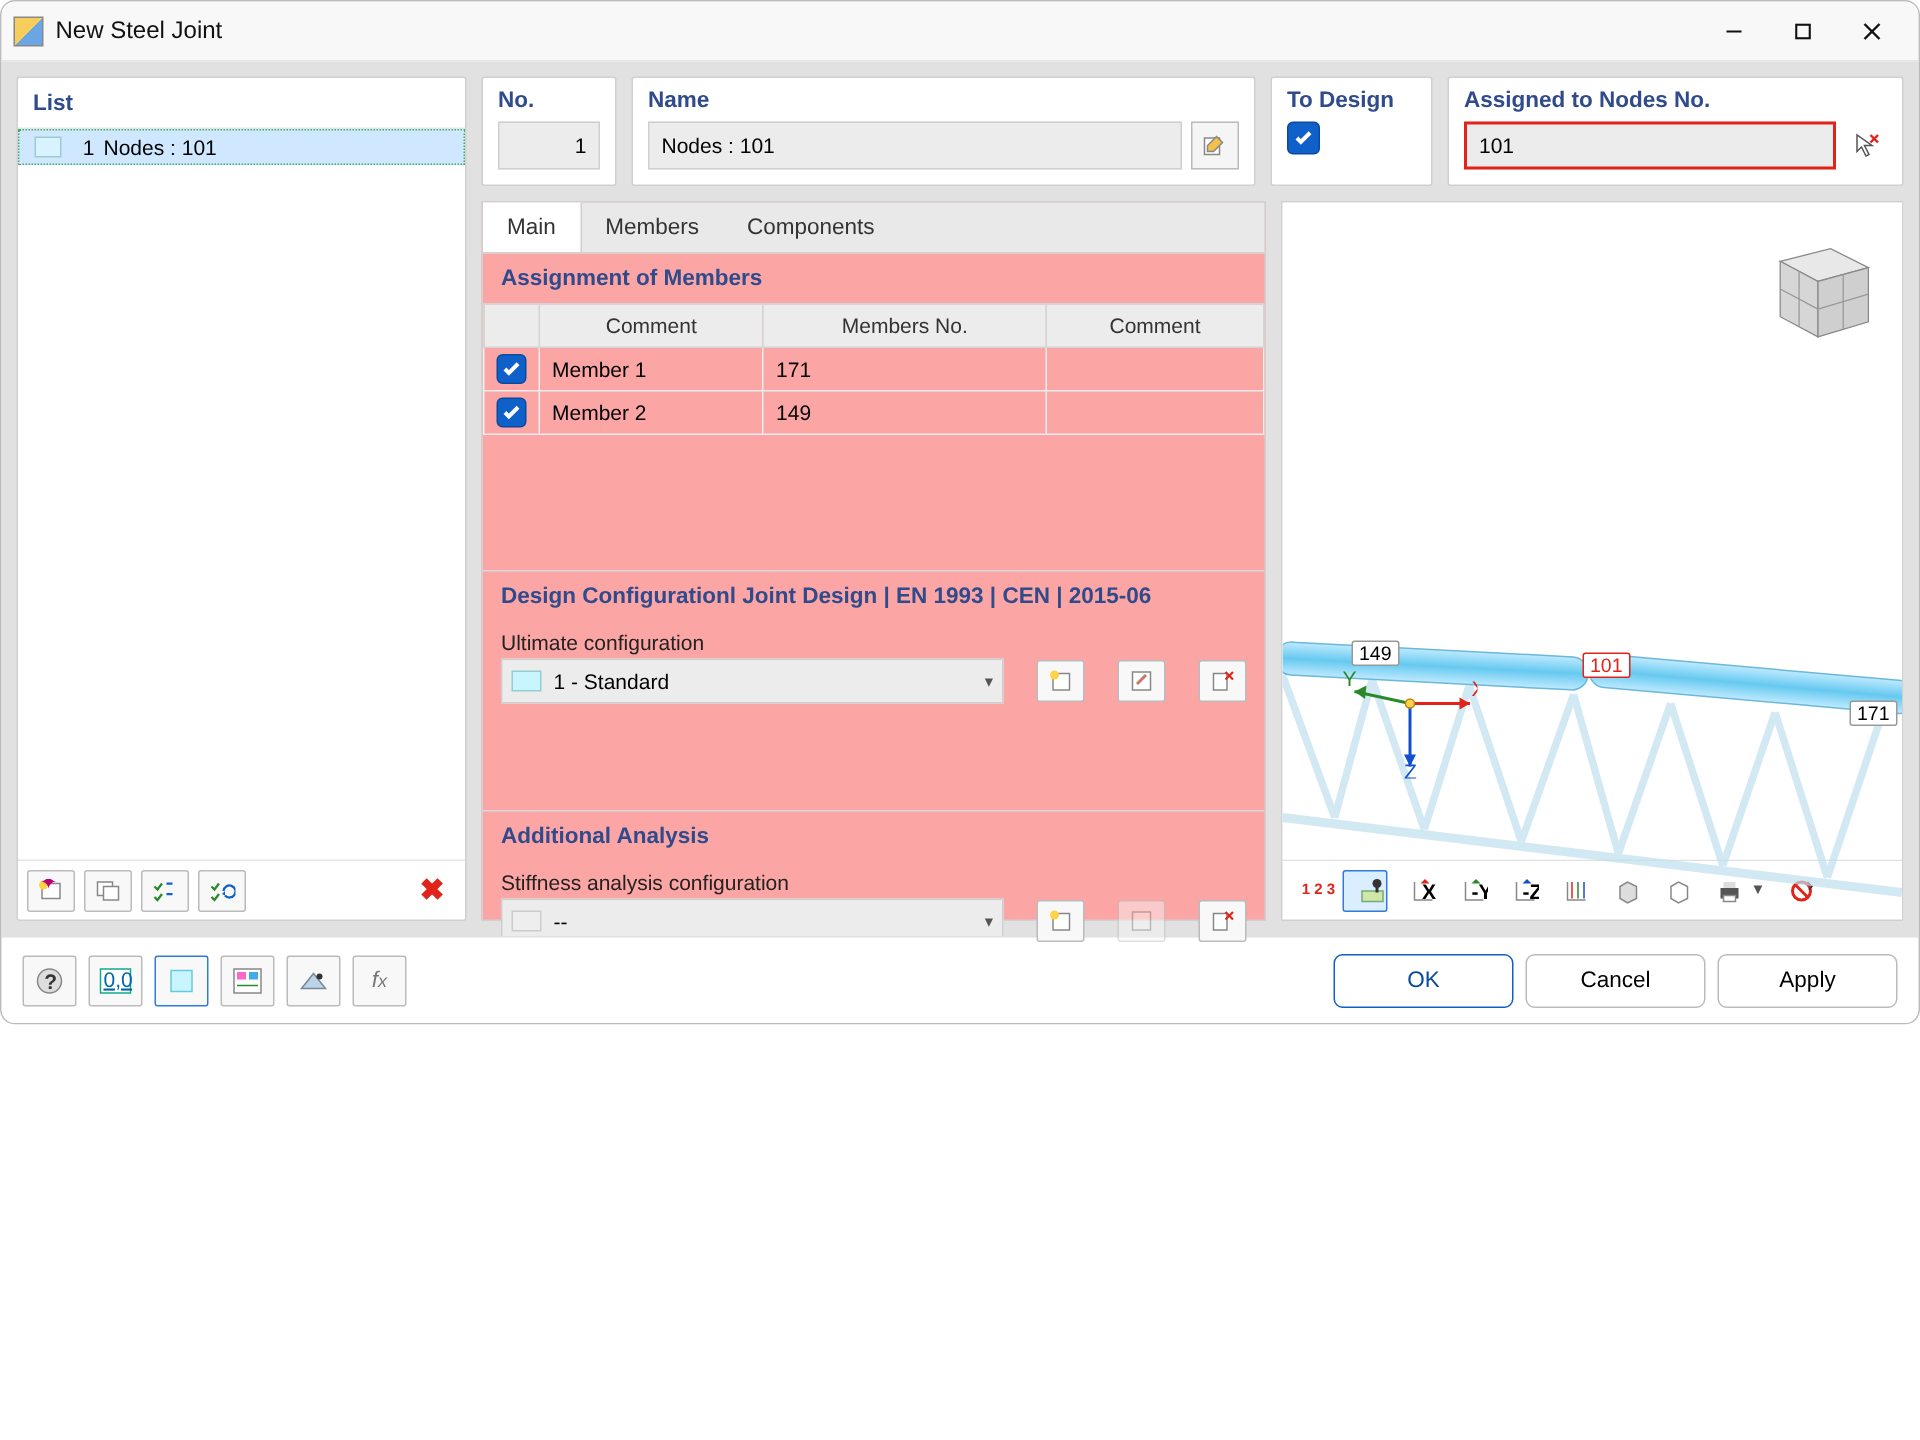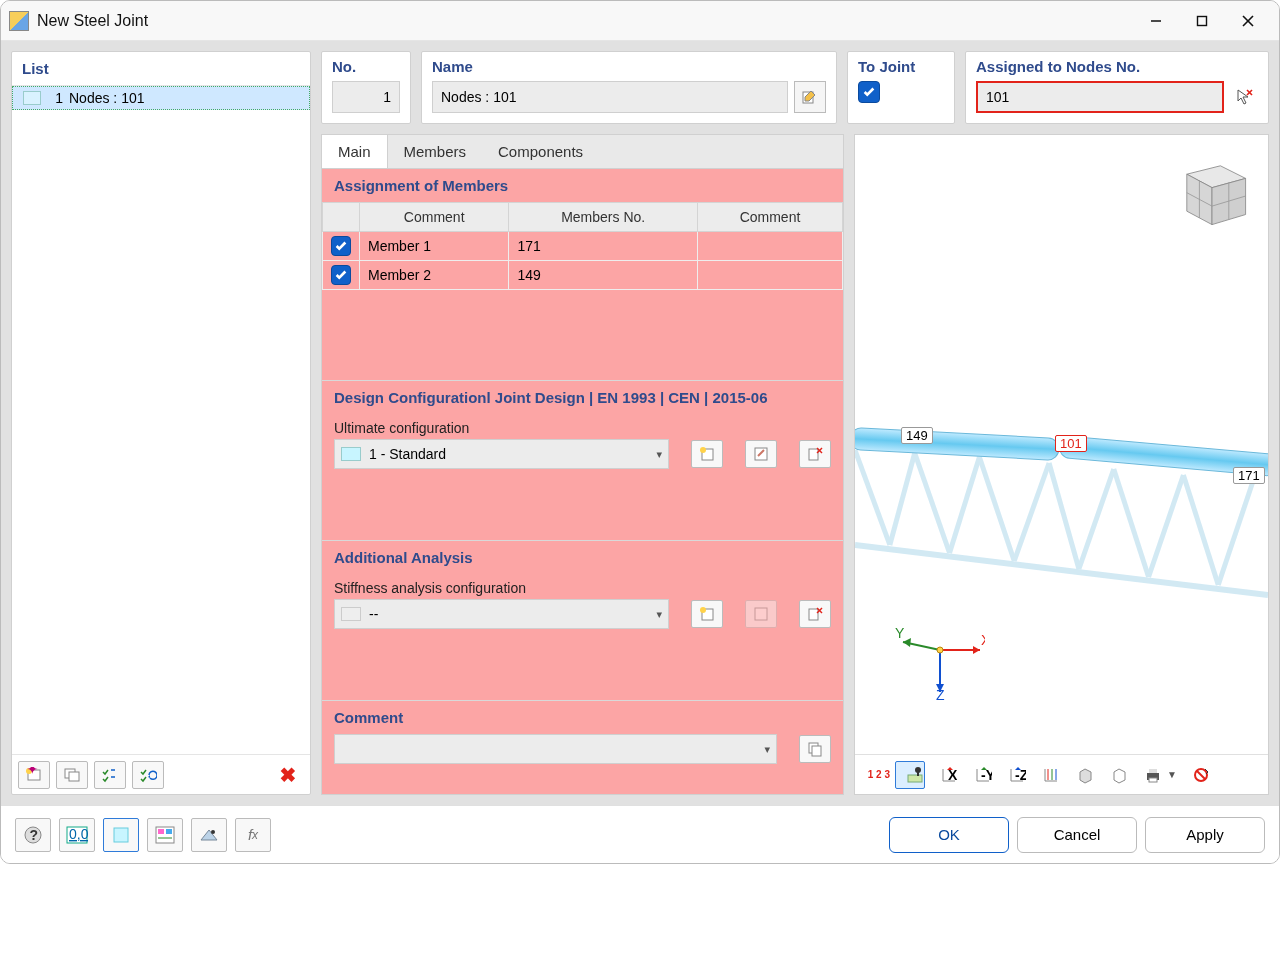--- a/index.html
+++ b/index.html
@@ -1,17 +1,17 @@
 <!DOCTYPE html>
 <html><head>
 <meta charset="utf-8">
 <style>
 *{box-sizing:border-box;font-family:"Segoe UI",Arial,sans-serif;font-size:14px}
 body{margin:0;background:#fff}
-.dlg{width:1280px;height:864px;border:1px solid #bbb;border-radius:10px;position:relative;background:#fff;display:flex;flex-direction:column;overflow:hidden}
+.dlg{width:1280px;height:683px;border:1px solid #bbb;border-radius:10px;position:relative;background:#fff;display:flex;flex-direction:column;overflow:hidden}
 .titlebar{height:40px;display:flex;align-items:center;padding:0 8px;background:#f8f8f8;border-bottom:1px solid #e5e5e5}
 .titlebar .t-icon{width:20px;height:20px;margin-right:8px;display:inline-block;background:linear-gradient(135deg,#f7ce5b 0 50%,#6aa5e6 50% 100%);border:1px solid #888}
 .titlebar .title{color:#111;font-size:16px}
 .winbtns{margin-left:auto;display:flex}
 .winbtn{width:46px;height:32px;display:flex;align-items:center;justify-content:center;color:#111}
 .winbtn svg{width:14px;height:14px}
 .body{flex:1;display:flex;padding:10px;gap:10px;background:#e1e1e1;min-height:0}
 .panel{background:#fff;border:1px solid #d0d0d0;border-radius:2px}
 .leftcol{width:300px;display:flex;flex-direction:column}
 .leftcol .panel{flex:1;display:flex;flex-direction:column}
@@ -164,21 +164,21 @@
               </div>
             <div class="editbtn">
                 <svg width="16" height="16">
                   <rect x="1" y="3" width="10" height="11" fill="#fff" stroke="#888"></rect>
                   <path d="M9 2l4 4-6 6-4 0 0-4z" fill="#f3c04a" stroke="#888"></path>
                 </svg>
               </div>
           </div>
         </div>
         <div class="fld" style="width:108px">
-          <div class="lab">To Joint</div>
+          <div class="lab">To Design</div>
           <div class="chk">
               <svg viewBox="0 0 16 16">
                 <path d="M3 8l3 3 7-7"></path>
               </svg>
             </div>
         </div>
         <div class="fld" style="width:304px">
           <div class="lab">Assigned to Nodes No.</div>
           <div class="assign">
             <div class="inval">

